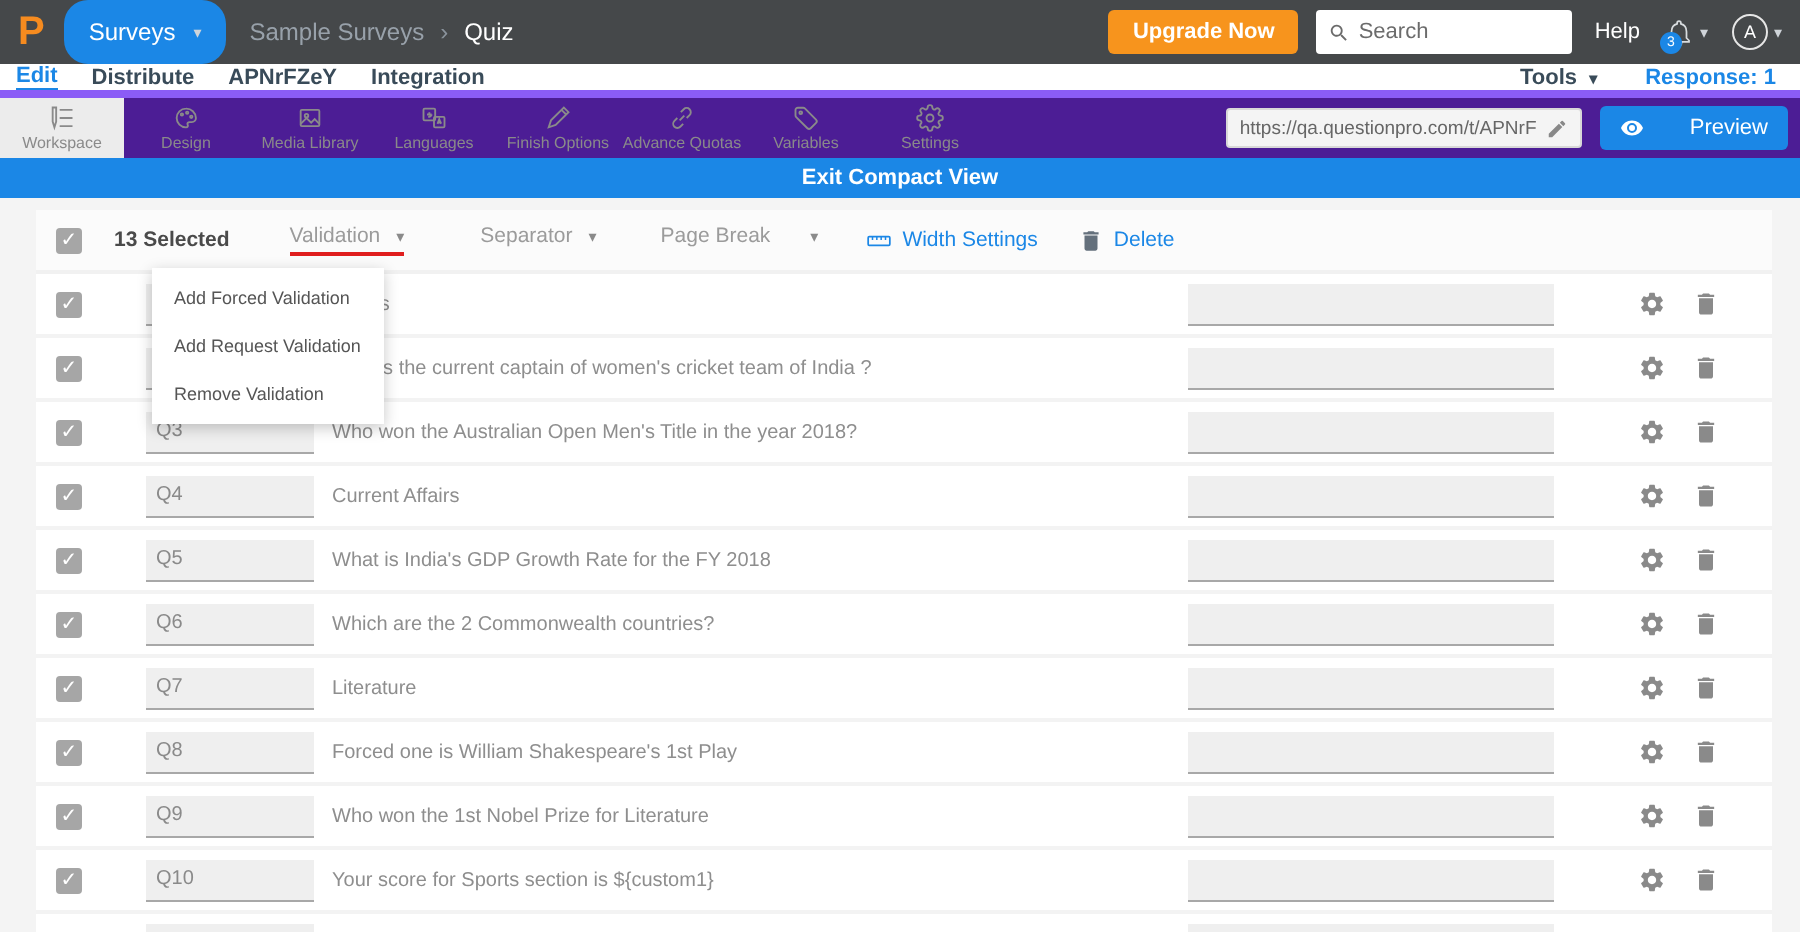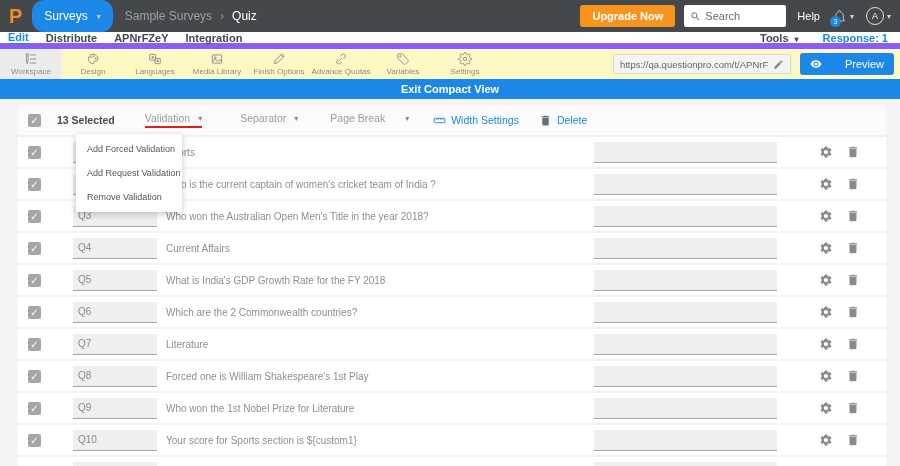--- a/index.html
+++ b/index.html
@@ -14,48 +14,48 @@
               padding:0 12px; margin-left:10px; color:#fff; font-size:12px; cursor:pointer;border-radius:12px; }
   .crumbs { display:flex; align-items:center; gap:8px; margin-left:12px; font-size:12px; }
   .crumb-parent { color:#98a1aa; }
   .crumb-sep { color:#8a939c; font-size:12px; }
   .crumb-sep::after { content:"›"; }
   .crumb-current { color:#fff; }
   .top-spacer { flex:1; }
   .upgrade-btn { background:#f7941d; color:#fff; font-size:11px; font-weight:bold;
                  border:none; border-radius:3px; padding:5px 12px; cursor:pointer; }
   .search-box { display:flex; align-items:center; background:#fff; border-radius:2px;
-                width:102px; height:22px; margin-left:9px; padding:0 6px; gap:4px; }
+                width:128px; height:22px; margin-left:9px; padding:0 6px; gap:4px; }
   .search-box input { border:none; outline:none; width:70px; font-size:11px; color:#333;
                       font-family:"Liberation Sans", sans-serif; }
   .search-box input::placeholder { color:#6b6b6b; }
   .help { color:#fff; font-size:11px; margin-left:11px; cursor:pointer; }
   .bell-wrap { position:relative; margin-left:12px; cursor:pointer; display:flex; align-items:center; }
   .badge { position:absolute; left:-2px; bottom:-3px; background:#1b87e6; color:#fff;
            font-size:7px; width:11px; height:11px; border-radius:50%; text-align:center; line-height:11px; }
   .caret { color:#cfd4d9; font-size:8px; margin-left:3px; }
   .caret::after { content:"▾"; }
   .avatar { width:18px; height:18px; border:1px solid #e6e6e6; border-radius:50%; color:#fff;
             font-size:9px; display:flex; align-items:center; justify-content:center;
             margin-left:12px; cursor:pointer; }
   .topbar-right-pad { width:9px; }
 
   
   .navrow { height:17px; background:#fff; display:flex; align-items:center; font-size:11px;
-            border-bottom:6px solid #8b5cf6; }
+            border-bottom:4px solid #8b5cf6; }
   .nav-tab { margin-left:17px; color:#394b59; cursor:pointer; font-weight:bold; }
   .nav-tab:first-child { margin-left:8px; }
   .nav-tab.active { color:#1b87e6; border-bottom:1px solid #1b87e6; }
   .nav-right { margin-left:auto; display:flex; align-items:center; gap:24px; padding-right:12px; }
   .tools { color:#394b59; font-weight:bold; cursor:pointer; }
   .tools .caret { color:#394b59; }
   .response { color:#1b87e6; font-weight:bold; }
 
   
-  .icontoolbar { height:30px; background:#fef9c3; display:flex; align-items:stretch; }
+  .icontoolbar { height:30px; background:#4c1d95; display:flex; align-items:stretch; }
   .tool-tile { width:62px; display:flex; flex-direction:column; align-items:center;
                justify-content:center; gap:1px; cursor:pointer; }
   .tool-tile.active { background:#ececec; }
   .tool-tile svg { width:14px; height:14px; stroke:#8a8a8a; fill:none; stroke-width:1.6; }
   .tool-label { font-size:8px; color:#8a8a8a; white-space:nowrap; }
   .toolbar-right { margin-left:auto; display:flex; align-items:center; gap:9px; padding-right:6px; }
   .url-wrap { display:flex; align-items:center; background:#f4f4f4; border:1px solid #d8d8d8;
               border-radius:2px; height:20px; padding:0 6px; gap:5px; }
   .url-wrap input { border:none; outline:none; background:transparent; width:148px;
                     font-size:9.5px; color:#666; font-family:"Liberation Sans", sans-serif; }
@@ -84,21 +84,21 @@
   .dd-trigger.open { border-bottom-color:#e01e1e; }
   .t-validation { margin-left:30px; }
   .t-separator { margin-left:38px; }
   .t-pagebreak { margin-left:32px;gap:17px; }
   .bulk-link { color:#1b87e6; display:flex; align-items:center; gap:5px; cursor:pointer; }
   .t-width { margin-left:24px; }
   .t-delete { margin-left:20px; }
   .bulk-link svg { width:13px; height:13px; }
 
   
-  .menu { position:absolute; left:76px; top:35px; width:106px; background:#fff; z-index:20;
+  .menu { position:absolute; left:76px; top:35px; width:116px; background:#fff; z-index:20;
           box-shadow:0 2px 7px rgba(0,0,0,.22); padding:3px 0; }
   .menu-item { font-size:9px; color:#555; padding:7px 11px; cursor:pointer; white-space:nowrap; }
 
   
   .row { height:32px; background:#fff; border-bottom:2px solid #f3f3f3;
          display:flex; align-items:center; }
   .row .cbx { margin-left:10px; }
   .code-input { margin-left:32px; width:84px; height:21px; background:#efefef; border:none;
                 border-bottom:1px solid #a8a8a8; font-size:10px; color:#8a8a8a; padding:0 5px;
                 font-family:"Liberation Sans", sans-serif; outline:none; flex:0 0 84px; }
@@ -172,33 +172,33 @@
       <svg viewBox="0 0 24 24">
           <path d="M12 4a8 8 0 1 0 0 16c1.5 0 2-1 1.4-2.2-.6-1.2.3-2.3 1.6-2.3H17a3.5 3.5 0 0 0 3.5-3.5A8.3 8.3 0 0 0 12 4z"></path>
           <circle cx="8.5" cy="9" r="1"></circle>
           <circle cx="13" cy="7.5" r="1"></circle>
           <circle cx="16.5" cy="11" r="1"></circle>
         </svg>
       <span class="tool-label">Design</span>
     </div>
     <div class="tool-tile">
       <svg viewBox="0 0 24 24">
+          <rect x="4" y="5" width="16" height="14" rx="1"></rect>
+          <circle cx="9" cy="10" r="1.5"></circle>
+          <path d="M4 17l5-5 4 4 3-3 4 4"></path>
+        </svg>
+      <span class="tool-label">Media Library</span>
+    </div>
+    <div class="tool-tile">
+      <svg viewBox="0 0 24 24">
           <rect x="3" y="4" width="10" height="10" rx="1"></rect>
           <rect x="12" y="11" width="9" height="9" rx="1"></rect>
           <path d="M6 9h4M8 7v2M7 11c1.5 0 3-1 3-2M15 17l1.5-4 1.5 4M15.4 16h3.2"></path>
         </svg>
       <span class="tool-label">Languages</span>
-    </div>
-    <div class="tool-tile">
-      <svg viewBox="0 0 24 24">
-          <rect x="4" y="5" width="16" height="14" rx="1"></rect>
-          <circle cx="9" cy="10" r="1.5"></circle>
-          <path d="M4 17l5-5 4 4 3-3 4 4"></path>
-        </svg>
-      <span class="tool-label">Media Library</span>
     </div>
     <div class="tool-tile">
       <svg viewBox="0 0 24 24">
           <path d="M4 20l2-6L17 3l4 4L10 18l-6 2zM15 5l4 4"></path>
         </svg>
       <span class="tool-label">Finish Options</span>
     </div>
     <div class="tool-tile">
       <svg viewBox="0 0 24 24">
           <path d="M10 14l4-4M8 12l-2.5 2.5a3.5 3.5 0 0 0 5 5L13 17M16 12l2.5-2.5a3.5 3.5 0 0 0-5-5L11 7"></path>

